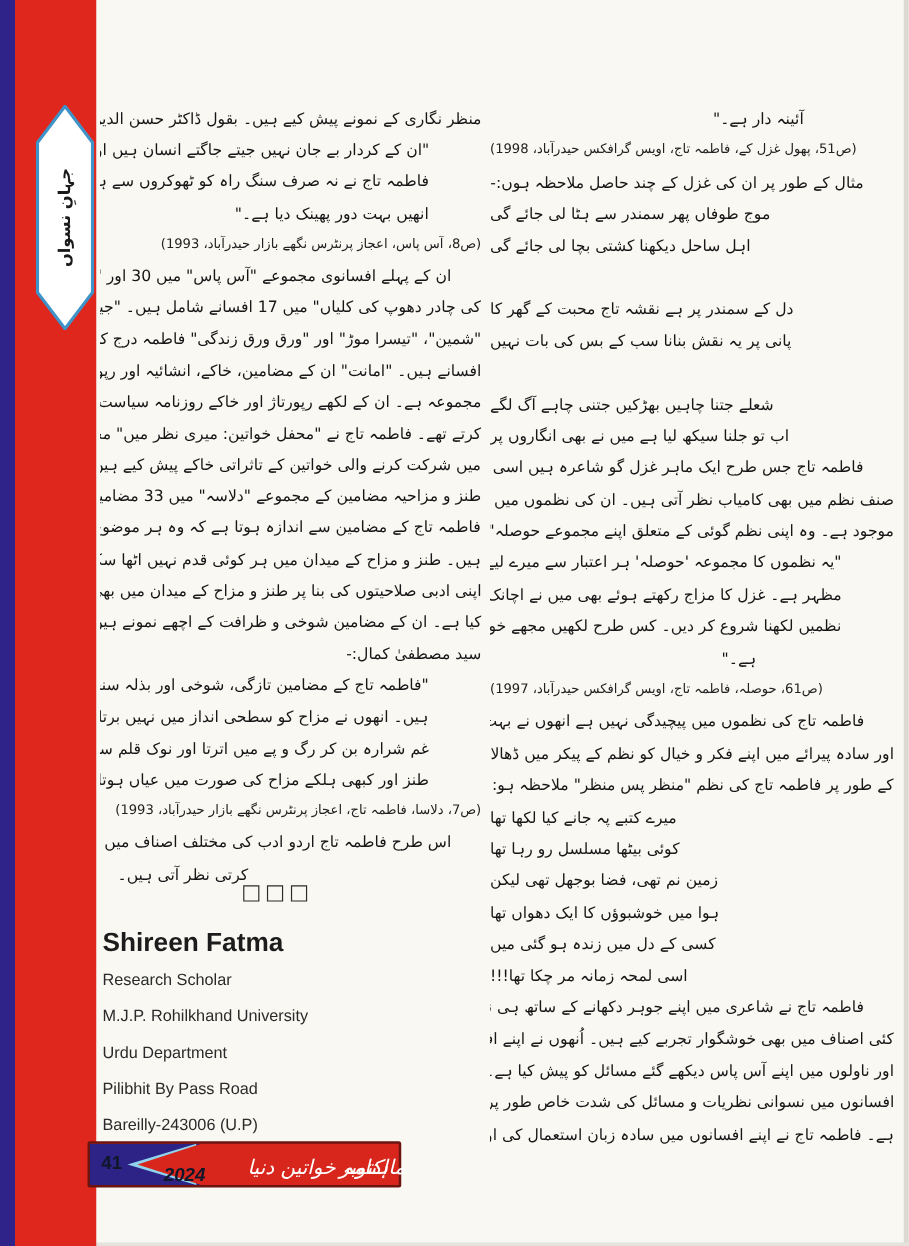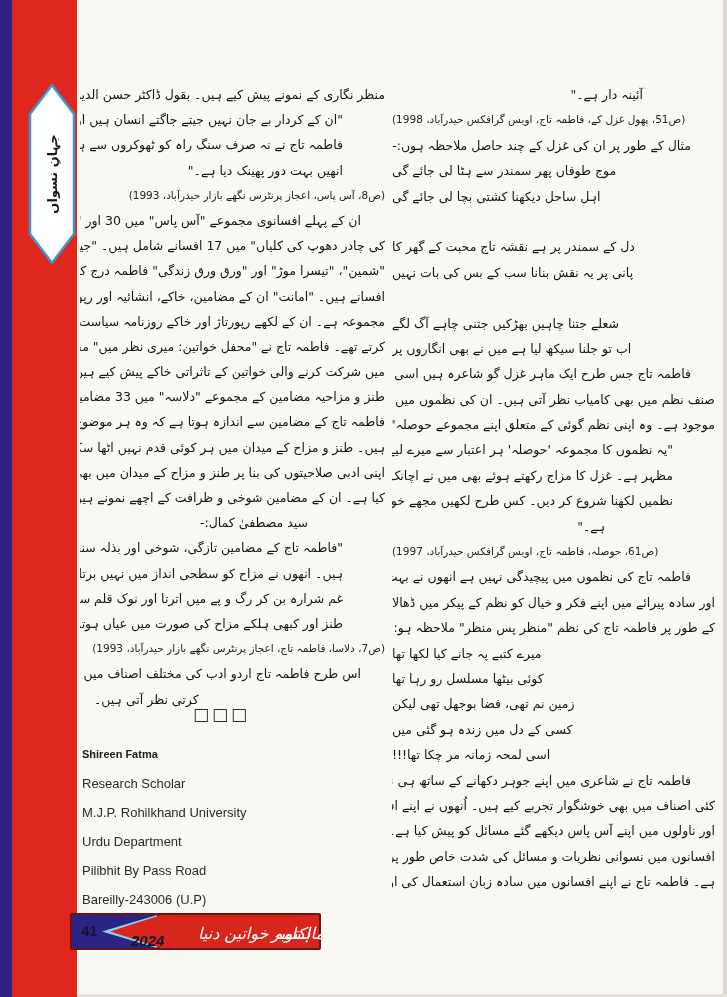--- a/index.html
+++ b/index.html
@@ -33,35 +33,35 @@
   .col-left .line{height:25.2px;line-height:25.2px;}
   .col-right .line{height:25.4px;line-height:25.4px;}
   .line{white-space:nowrap;overflow:hidden;}
   .p{text-align:right;}
   .pi{text-align:right;padding-right:24px;}
   .q{text-align:right;padding-right:42px;}
   .qend{text-align:right;padding-right:110px;}
   .v{text-align:left;}
   .end{text-align:right;padding-right:72px;}
   .endleft{text-align:left;padding-left:14px;}
-  .mid{text-align:left;padding-left:120px;}
+  .mid{text-align:right;padding-left:120px;}
   .cite-r{text-align:right;font-size:10.5px;color:#222;}
   .cite-l{text-align:left;font-size:10.5px;color:#222;}
   .gap{}
 
   
   .divider{
     position:absolute;left:193px;top:704px;
     font-size:17px;letter-spacing:3px;color:#2b2b2b;font-weight:bold;
     font-family:"DejaVu Sans",sans-serif;
   }
 
   
   .author{position:absolute;left:82px;top:740px;font-family:"Liberation Sans",sans-serif;color:#2a2a2a;}
-  .author-name{font-size:11px;font-weight:bold;line-height:29px;color:#1c1c1c;}
+  .author-name{font-size:21px;font-weight:bold;line-height:29px;color:#1c1c1c;}
   .author .aline{font-size:13px;line-height:29px;}
 
   
   .footer-bar{
     position:absolute;left:70px;top:913px;width:247px;height:33px;
     background:#d9261c;border:2px solid #6b1410;border-radius:2px;
   }
   .footer-decor{position:absolute;left:0;top:0;}
   .footer-num{
     position:absolute;color:#0f172a;font-weight:bold;
@@ -138,20 +138,21 @@
     <div class="line q">مظہر ہے۔ غزل کا مزاج رکھتے ہوئے بھی میں نے اچانک</div>
     <div class="line q">نظمیں لکھنا شروع کر دیں۔ کس طرح لکھیں مجھے خود حیرت</div>
     <div class="line qend">ہے۔"</div>
     <div class="line cite-l">(ص61، حوصلہ، فاطمہ تاج، اویس گرافکس حیدرآباد، 1997)</div>
     <div class="line pi">فاطمہ تاج کی نظموں میں پیچیدگی نہیں ہے انھوں نے بہت دلکش</div>
     <div class="line p">اور سادہ پیرائے میں اپنے فکر و خیال کو نظم کے پیکر میں ڈھالا ہے۔ مثال</div>
     <div class="line p">کے طور پر فاطمہ تاج کی نظم "منظر پس منظر" ملاحظہ ہو:</div>
     <div class="line v">میرے کتبے پہ جانے کیا لکھا تھا</div>
     <div class="line v">کوئی بیٹھا مسلسل رو رہا تھا</div>
     <div class="line v">زمین نم تھی، فضا بوجھل تھی لیکن</div>
+    <div class="line v">ہوا میں خوشبوؤں کا ایک دھواں تھا</div>
     <div class="line v">کسی کے دل میں زندہ ہو گئی میں</div>
     <div class="line v">اسی لمحہ زمانہ مر چکا تھا!!!</div>
     <div class="line pi">فاطمہ تاج نے شاعری میں اپنے جوہر دکھانے کے ساتھ ہی نثر کی</div>
     <div class="line p">کئی اصناف میں بھی خوشگوار تجربے کیے ہیں۔ اُنھوں نے اپنے افسانوں</div>
     <div class="line p">اور ناولوں میں اپنے آس پاس دیکھے گئے مسائل کو پیش کیا ہے۔ اُن کے</div>
     <div class="line p">افسانوں میں نسوانی نظریات و مسائل کی شدت خاص طور پر دیکھی جا سکتی</div>
     <div class="line p">ہے۔ فاطمہ تاج نے اپنے افسانوں میں سادہ زبان استعمال کی اور کامیاب</div>
   </div>
 
 <div class="divider">□□□</div>

